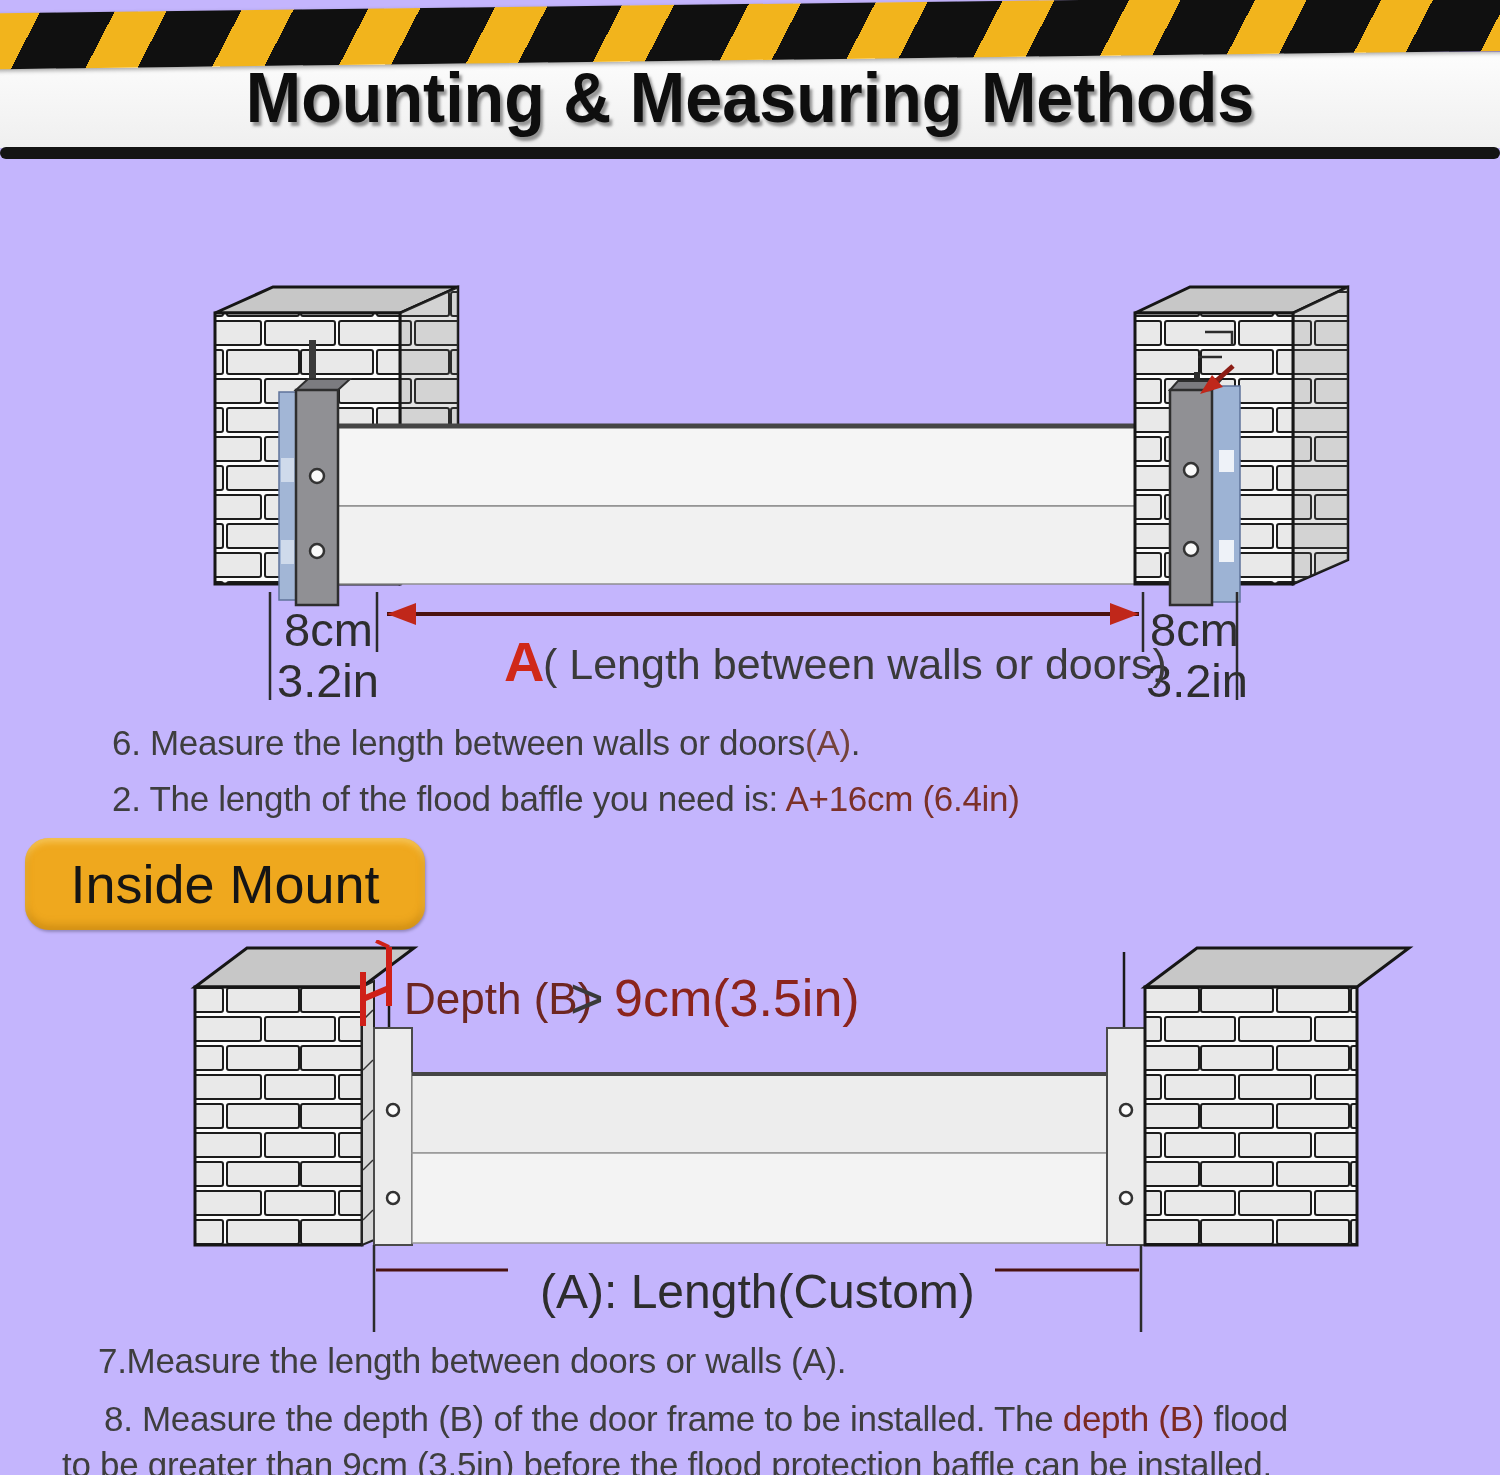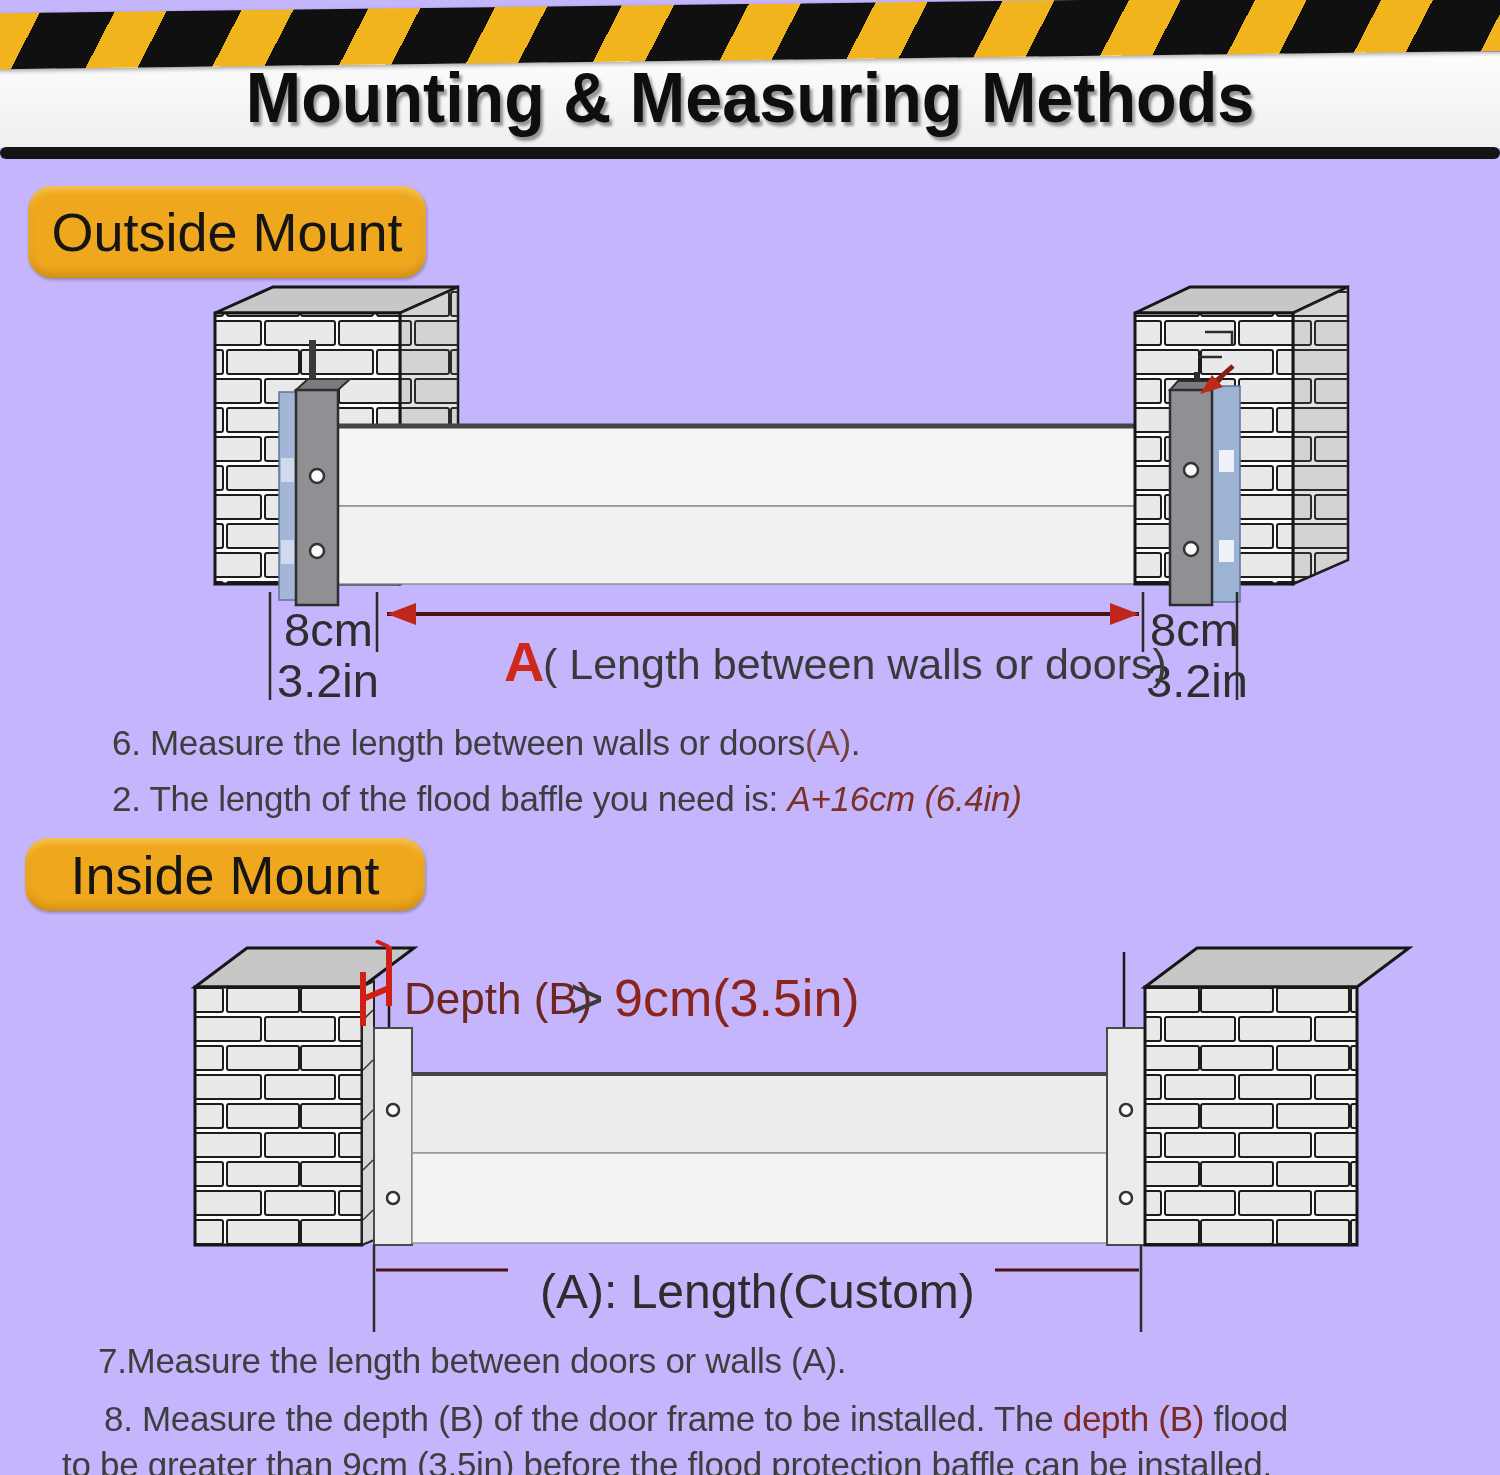--- a/index.html
+++ b/index.html
@@ -14,46 +14,43 @@
   .page-title{position:absolute;top:58px;left:0;width:1500px;margin:0;text-align:center;
         font-size:70px;font-weight:bold;color:#0e0e0e;letter-spacing:0px;
         transform:scaleX(.95);transform-origin:center;
         text-shadow:3px 4px 3px rgba(70,70,70,.55);}
   .black-bar{position:absolute;top:147px;left:0;width:1500px;height:12px;background:#141414;border-radius:7px;}
   
   .badge{position:absolute;background:#efa81e;border-radius:24px;color:#151515;
         display:flex;align-items:center;justify-content:center;font-size:54px;
         box-shadow:inset 0 -5px 8px rgba(150,95,0,.35),inset 0 4px 6px rgba(255,225,140,.55),1px 2px 3px rgba(0,0,0,.25);}
   .badge-outside{left:28px;top:186px;width:398px;height:92px;}
-  .badge-inside{left:25px;top:838px;width:400px;height:73px;}
+  .badge-inside{left:25px;top:838px;width:400px;height:92px;}
   svg{position:absolute;left:0;}
   svg text{font-family:"Liberation Sans",sans-serif;}
   
   .steps{position:absolute;color:#3e3e3e;letter-spacing:-0.3px;}
   .steps1{top:715px;left:112px;font-size:35px;line-height:56px;}
   .steps2{top:1338px;left:0;width:1500px;font-size:35px;}
   .steps2 .l1{margin:0 0 12px 98px;line-height:46px;}
   .steps2 .l2{margin:0 55px 0 62px;text-indent:42px;line-height:46px;}
   .hl-soft{color:#74423b;}
-  .hl-red{color:#7b3129;font-style:italic;}
+  .hl-red{color:#7b3129;}
   .hl-maroon{color:#7b2a22;}
 </style>
 </head>
 <body>
 
 <div class="page">
 
   <div class="title-band"></div>
   <div class="tape"></div>
   <h1 class="page-title">Mounting &amp; Measuring Methods</h1>
   <div class="black-bar"></div>
 
-  <div class="badge badge-outside">
-    <span>Outside Mount</span>
-  </div>
 
   <svg style="top:285px" width="1500" height="420" viewBox="0 285 1500 420">
     <defs>
       <pattern id="brickA" width="150" height="58" patternUnits="userSpaceOnUse">
         <rect width="150" height="58" fill="#fdfdfd"></rect>
         <g fill="#e9e9e9" stroke="#1c1c1c" stroke-width="2">
           <rect x="1" y="2" width="72" height="24" rx="2"></rect>
           <rect x="77" y="2" width="72" height="24" rx="2"></rect>
           <rect x="-37" y="31" width="72" height="24" rx="2"></rect>
           <rect x="39" y="31" width="72" height="24" rx="2"></rect>

